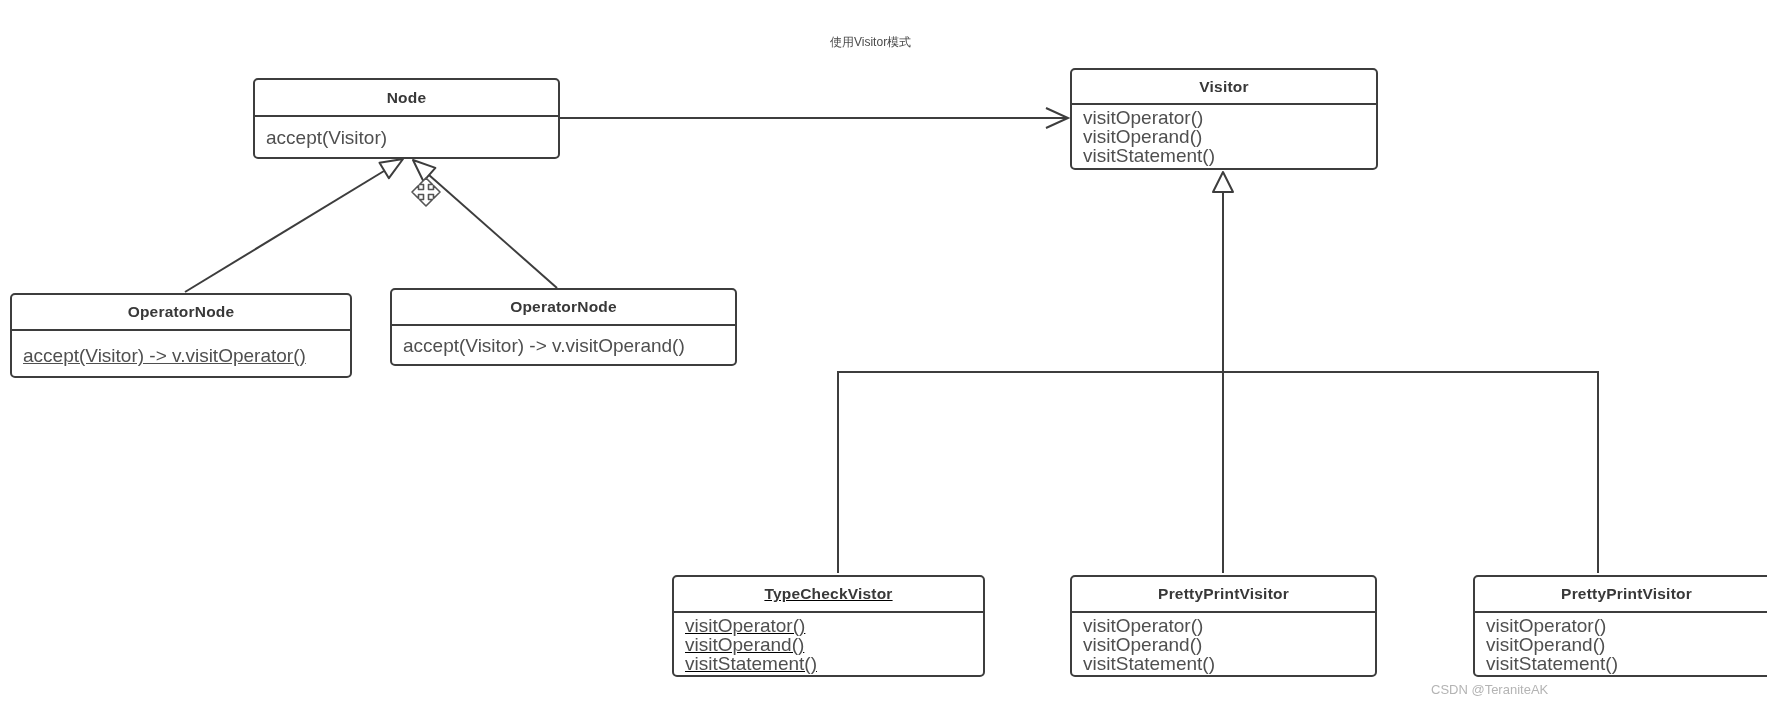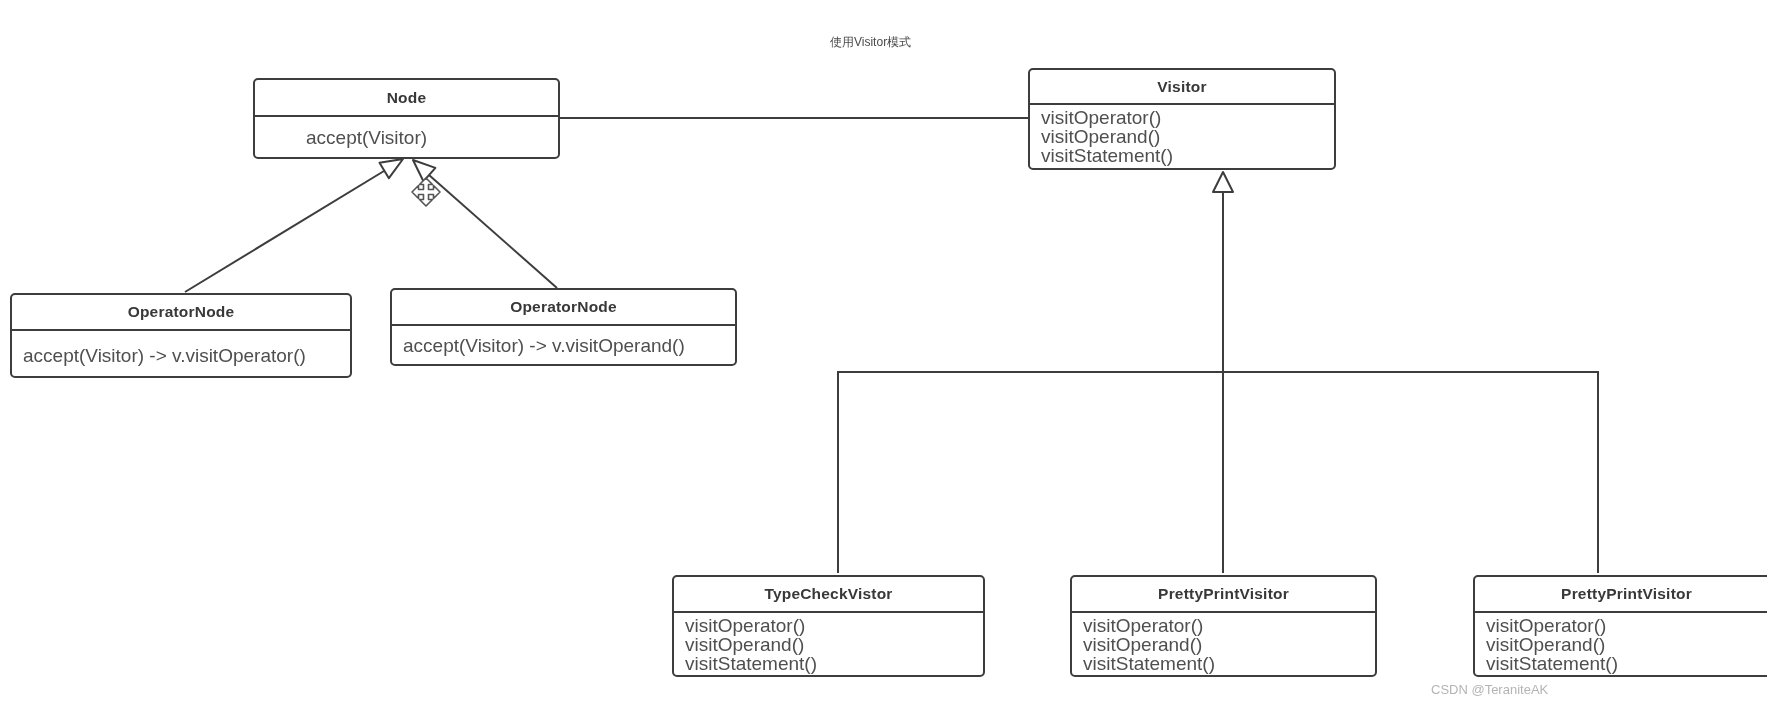--- a/index.html
+++ b/index.html
@@ -63,55 +63,55 @@
              L-6.5,7.5 L-2.5,7.5 L-2.5,2.5 L-7.5,2.5 L-7.5,6.5 L-14,0
              L-7.5,-6.5 L-7.5,-2.5 L-2.5,-2.5 L-2.5,-7.5 L-6.5,-7.5 Z"></path>
   </svg>
 
   <div class="diagram-title">使用Visitor模式</div>
 
   <div class="uml-class" style="left:253px;top:78px;width:307px;height:81px;">
     <div class="uml-head" style="height:37px;">
       <span>Node</span>
     </div>
-    <div class="uml-body center-body" style="height:40px;margin-left:40px;">
+    <div class="uml-body center-body" style="height:40px;">
       <div class="uml-method">accept(Visitor)</div>
     </div>
   </div>
 
-  <div class="uml-class" style="left:1028px;top:68px;width:308px;height:102px;">
+  <div class="uml-class" style="left:1070px;top:68px;width:308px;height:102px;">
     <div class="uml-head" style="height:35px;">
       <span>Visitor</span>
     </div>
     <div class="uml-body">
       <div class="uml-method">visitOperator()</div>
       <div class="uml-method">visitOperand()</div>
       <div class="uml-method">visitStatement()</div>
     </div>
   </div>
 
   <div class="uml-class" style="left:10px;top:293px;width:342px;height:85px;">
     <div class="uml-head" style="height:36px;">
       <span>OperatorNode</span>
     </div>
-    <div class="uml-body center-body" style="height:49px;">
+    <div class="uml-body center-body" style="height:49px;text-decoration:underline;">
       <div class="uml-method">accept(Visitor) -&gt; v.visitOperator()</div>
     </div>
   </div>
 
   <div class="uml-class" style="left:390px;top:288px;width:347px;height:78px;">
     <div class="uml-head" style="height:36px;">
       <span>OperatorNode</span>
     </div>
     <div class="uml-body center-body" style="height:38px;text-align:center;">
       <div class="uml-method">accept(Visitor) -&gt; v.visitOperand()</div>
     </div>
   </div>
 
-  <div class="uml-class" style="left:672px;top:575px;width:313px;height:102px;">
+  <div class="uml-class" style="left:672px;top:575px;width:313px;height:102px;text-decoration:underline;">
     <div class="uml-head" style="height:36px;">
       <span>TypeCheckVistor</span>
     </div>
     <div class="uml-body">
       <div class="uml-method">visitOperator()</div>
       <div class="uml-method">visitOperand()</div>
       <div class="uml-method">visitStatement()</div>
     </div>
   </div>
 

